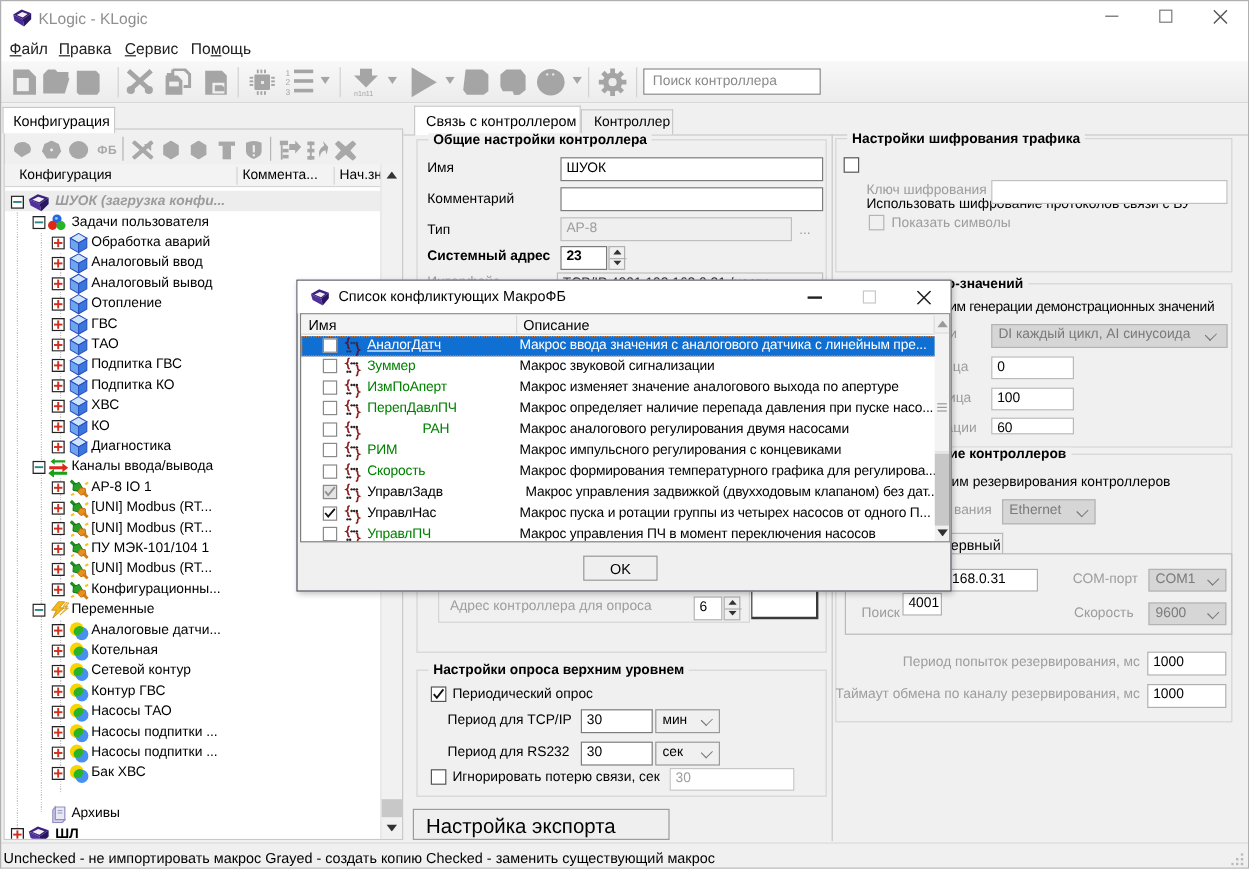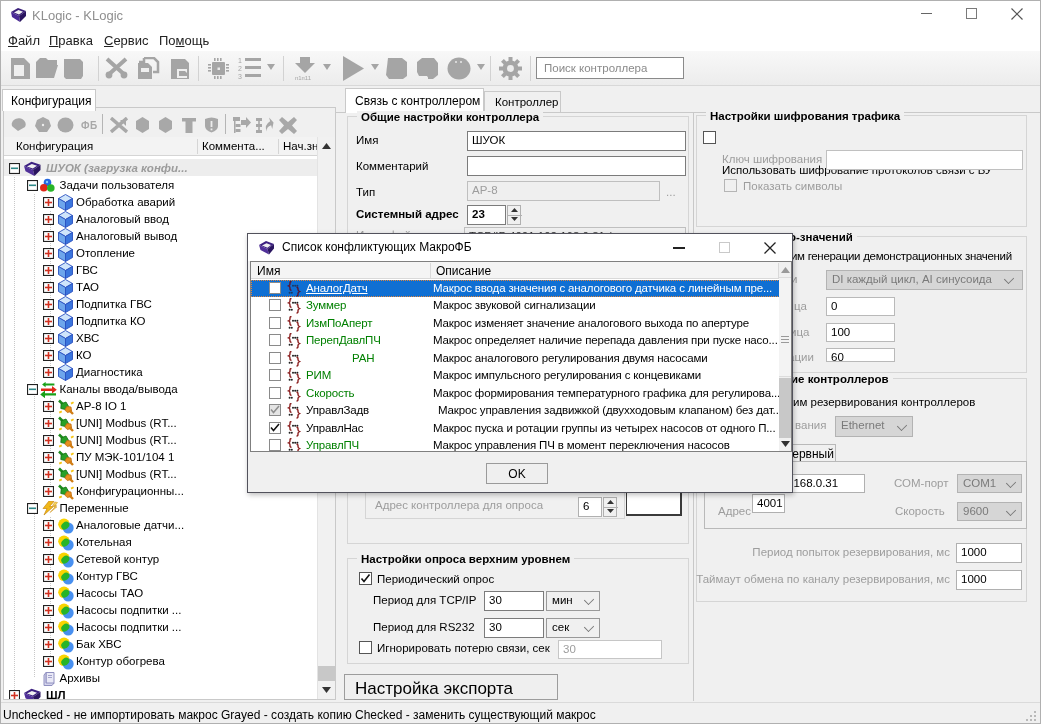--- a/index.html
+++ b/index.html
@@ -621,33 +621,20 @@
         <rect x="2" y="4.7" width="7" height="1.6" fill="#d03020"></rect>
         <rect x="4.7" y="2" width="1.6" height="7" fill="#d03020"></rect>
       </svg>
       <div class="ticon" style="left:54px;top:1px;"><svg width="16" height="16">
           <circle cx="6" cy="6.3" r="5.8" fill="#fad400"></circle>
           <circle cx="10.2" cy="10" r="5.5" fill="#4890f0"></circle>
           <ellipse cx="7.3" cy="7.6" rx="4.4" ry="3.4" transform="rotate(-40 7.3 7.6)" fill="#28b428"></ellipse>
         </svg></div>
       <div class="ttxt" style="left:72px;">Бак ХВС</div>
     </div>
-<div class="tr" style="top:496.5px;">
-      <svg class="abs" style="left:39px;top:3px;" width="11" height="11">
-        <rect x="0.5" y="0.5" width="10" height="10" fill="#fff" stroke="#222" stroke-width="1.2"></rect>
-        <rect x="2" y="4.7" width="7" height="1.6" fill="#d03020"></rect>
-        <rect x="4.7" y="2" width="1.6" height="7" fill="#d03020"></rect>
-      </svg>
-      <div class="ticon" style="left:54px;top:1px;"><svg width="16" height="16">
-          <circle cx="6" cy="6.3" r="5.8" fill="#fad400"></circle>
-          <circle cx="10.2" cy="10" r="5.5" fill="#4890f0"></circle>
-          <ellipse cx="7.3" cy="7.6" rx="4.4" ry="3.4" transform="rotate(-40 7.3 7.6)" fill="#28b428"></ellipse>
-        </svg></div>
-      <div class="ttxt" style="left:72px;">Контур обогрева</div>
-    </div>
 <div class="tr" style="top:513.5px;">
       <div class="ticon" style="left:38px;top:1px;"><svg width="14" height="15">
           <path d="M4,1.5 h8 v11 h-8 z" fill="#e9e9f6" stroke="#9090c0"></path>
           <path d="M4,1.5 l-2,2.5 v10.5 h8 l2,-2.5 h-8 z" fill="#d4d4ec" stroke="#9090c0"></path>
           <path d="M6,4.5 h4 M6,6.5 h4" stroke="#9090c0" stroke-width="0.8"></path>
         </svg></div>
       <div class="ttxt" style="left:55.5px;">Архивы</div>
     </div>
 <div class="tr" style="top:530.5px;">
       <svg class="abs" style="left:4.5px;top:3px;" width="11" height="11">
@@ -771,21 +758,21 @@
 <div class="lbl" style="left:793px;top:396px;">им резервирования контроллеров</div>
 <div class="glbl" style="left:795px;top:419px;">вания</div>
 <div class="cmbd" style="left:835px;top:416px;width:78px;height:21px;">Ethernet<div class="chev" style="left:62px;top:5px;"></div></div>
 <div class="abs" style="left:758px;top:444px;width:78px;height:18px;background:#f0f0f0;border:1px solid #b9b9b9;border-bottom:none;">
   <div class="abs" style="left:14px;top:2px;font-size:12px;">Резервный</div>
 </div>
 <div class="abs" style="left:704px;top:461px;width:323px;height:68px;background:#f0f0f0;border:1px solid #b9b9b9;"></div>
 <div class="inp" style="left:766px;top:474px;width:99px;height:19px;border-color:#b0b0b0;">192.168.0.31</div>
 <div class="glbl" style="left:894px;top:477px;">СОМ-порт</div>
 <div class="cmbd" style="left:957px;top:474px;width:65px;height:19px;">COM1<div class="chev" style="left:49px;top:4px;"></div></div>
-<div class="glbl" style="left:718px;top:505px;">Адрес</div>
+<div class="glbl" style="left:718px;top:505px;">Поиск</div>
 <div class="inp" style="left:752px;top:494px;width:33px;height:19px;border-color:#b0b0b0;">4001</div>
 <div class="glbl" style="left:895px;top:505px;">Скорость</div>
 <div class="cmbd" style="left:957px;top:502px;width:65px;height:19px;">9600<div class="chev" style="left:49px;top:4px;"></div></div>
 <div class="glbl" style="right:91px;top:546px;text-align:right;">Период попыток резервирования, мс</div>
 <div class="inp" style="left:956px;top:543px;width:66px;height:20px;border-color:#b0b0b0;">1000</div>
 <div class="glbl" style="right:91px;top:573px;text-align:right;">Таймаут обмена по каналу резервирования, мс</div>
 <div class="inp" style="left:956px;top:570px;width:66px;height:20px;border-color:#b0b0b0;">1000</div>
 
 <div class="abs" id="dlg" style="left:247px;top:233px;width:546px;height:260px;background:#f0f0f0;border:1px solid #52525c;z-index:50;box-shadow:1px 2px 5px rgba(0,0,0,0.25);">
   <div class="abs" style="left:0;top:0;width:544px;height:27px;background:#fff;">

